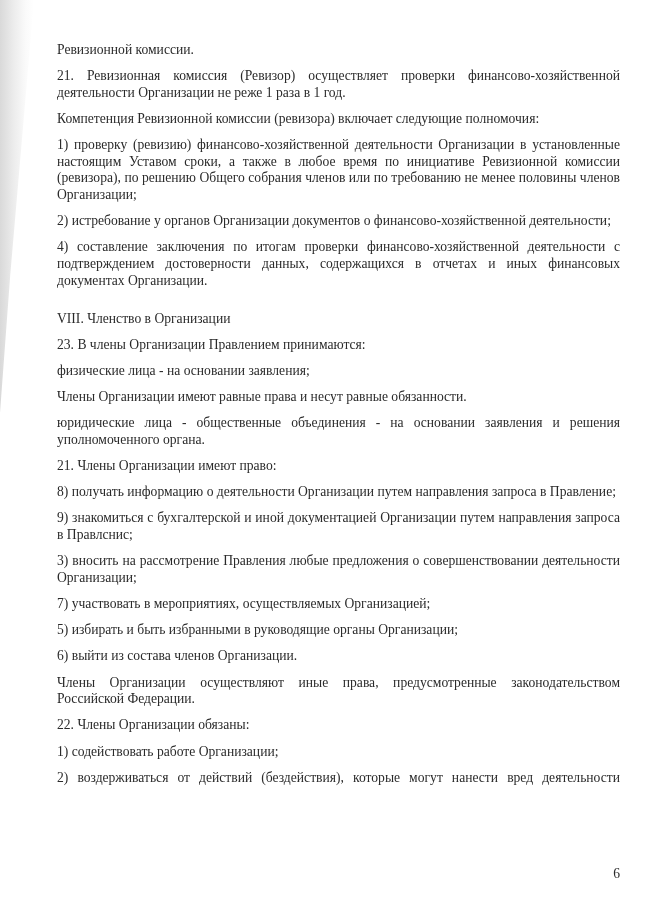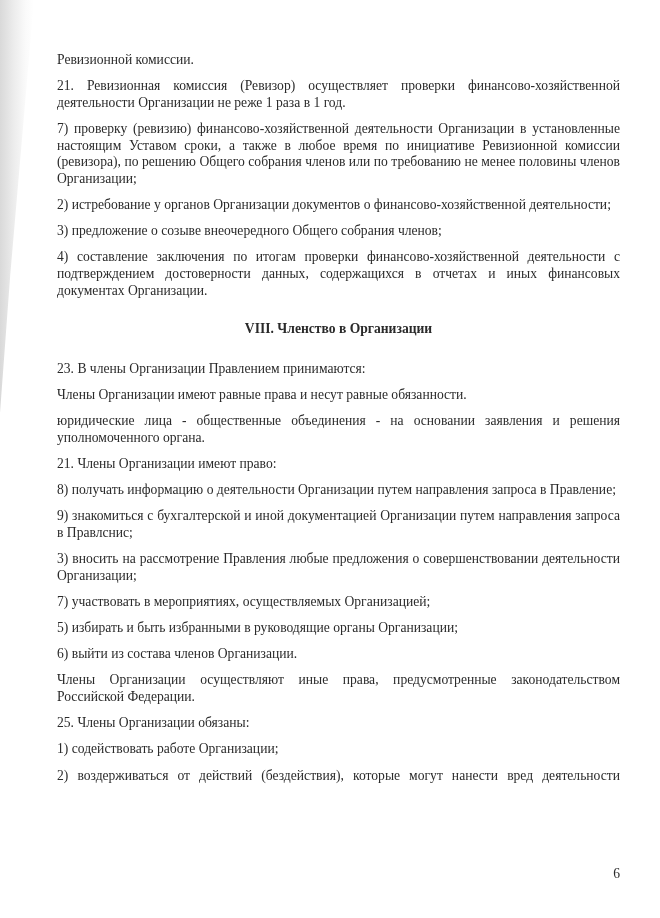--- a/index.html
+++ b/index.html
@@ -9,54 +9,55 @@
       position: relative;
       font-family: "Liberation Serif", "DejaVu Serif", serif;
       color: #2a2a2a;
     }
     .shadow {
       position: absolute; left: 0; top: 0; width: 34px; height: 918px;
       background: linear-gradient(90deg, #d9d9d9 0%, #ececec 40%, #fafafa 75%, #ffffff 100%);
       clip-path: polygon(0 0, 100% 0, 30% 30%, 0 45%);
     }
     .page {
-      position: absolute; left: 57px; top: 52px; width: 563px;
+      position: absolute; left: 57px; top: 42px; width: 563px;
       font-size: 13.6px; line-height: 16.6px;
     }
     .p { margin: 0 0 9.6px 0; text-align: justify; }
-    .heading { text-align: center; margin: 22px 0 23px 0; font-weight: bold; }
+    .heading { margin: 22px 0 9px 0; }
     .pagenum {
       position: absolute; right: 40px; top: 866px;
       font-size: 13.6px;
     }
   </style>
 </head>
 <body>
 
 <div class="shadow"></div>
 
 <div class="page">
   <p class="p">Ревизионной комиссии.</p>
   <p class="p">21. Ревизионная комиссия (Ревизор) осуществляет проверки финансово-хозяйственной деятельности Организации не реже 1 раза в 1 год.</p>
-  <p class="p">7) проверку (ревизию) финансово-хозяйственной деятельности Организации в установленные настоящим Уставом сроки, а также в любое время по инициативе Ревизионной комиссии (ревизора), по решению Общего собрания членов или по требованию не менее половины членов Организации;</p>
+  <p class="p">Компетенция Ревизионной комиссии (ревизора) включает следующие полномочия:</p>
+  <p class="p">1) проверку (ревизию) финансово-хозяйственной деятельности Организации в установленные настоящим Уставом сроки, а также в любое время по инициативе Ревизионной комиссии (ревизора), по решению Общего собрания членов или по требованию не менее половины членов Организации;</p>
   <p class="p">2) истребование у органов Организации документов о финансово-хозяйственной деятельности;</p>
-  <p class="p">3) предложение о созыве внеочередного Общего собрания членов;</p>
   <p class="p">4) составление заключения по итогам проверки финансово-хозяйственной деятельности с подтверждением достоверности данных, содержащихся в отчетах и иных финансовых документах Организации.</p>
 
   <p class="heading">VIII. Членство в Организации</p>
 
   <p class="p">23. В члены Организации Правлением принимаются:</p>
+  <p class="p">физические лица - на основании заявления;</p>
   <p class="p">Члены Организации имеют равные права и несут равные обязанности.</p>
   <p class="p">юридические лица - общественные объединения - на основании заявления и решения уполномоченного органа.</p>
   <p class="p">21. Члены Организации имеют право:</p>
   <p class="p">8) получать информацию о деятельности Организации путем направления запроса в Правление;</p>
   <p class="p">9) знакомиться с бухгалтерской и иной документацией Организации путем направления запроса в Правлснис;</p>
   <p class="p">3) вносить на рассмотрение Правления любые предложения о совершенствовании деятельности Организации;</p>
   <p class="p">7) участвовать в мероприятиях, осуществляемых Организацией;</p>
   <p class="p">5) избирать и быть избранными в руководящие органы Организации;</p>
   <p class="p">6) выйти из состава членов Организации.</p>
   <p class="p">Члены Организации осуществляют иные права, предусмотренные законодательством Российской Федерации.</p>
-  <p class="p">25. Члены Организации обязаны:</p>
+  <p class="p">22. Члены Организации обязаны:</p>
   <p class="p">1) содействовать работе Организации;</p>
   <p class="p" style="text-align-last: justify;">2) воздерживаться от действий (бездействия), которые могут нанести вред деятельности</p>
 </div>
 
 <div class="pagenum">6</div>
 
 </body></html>

